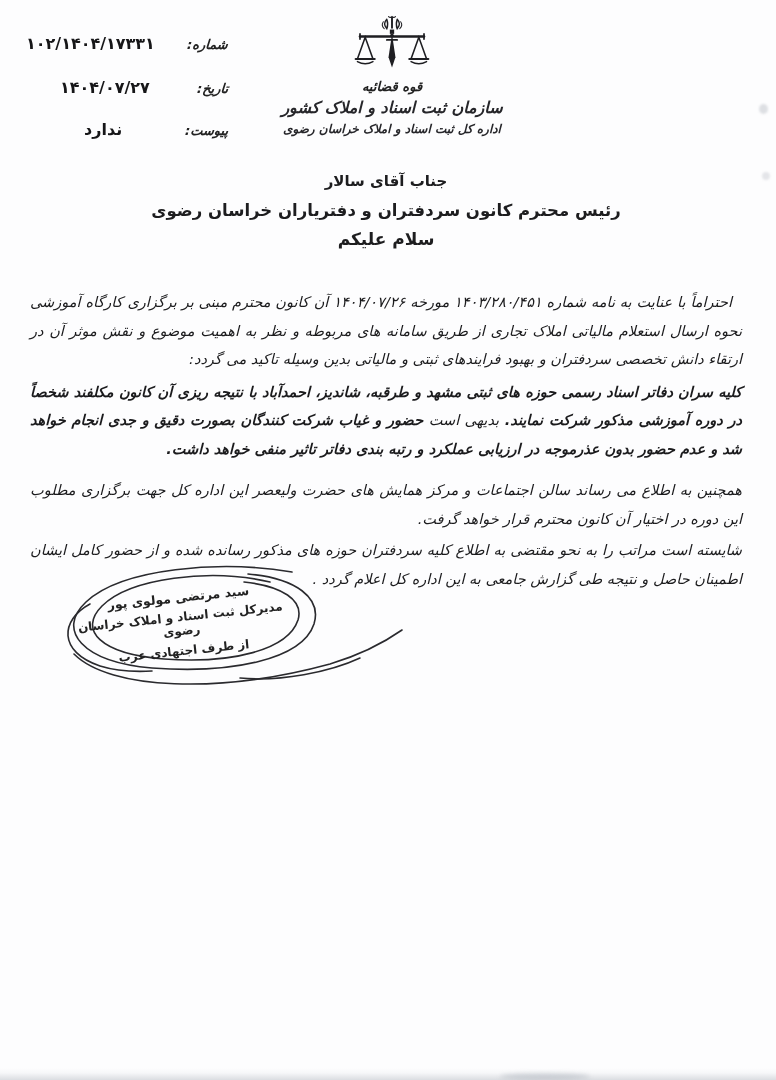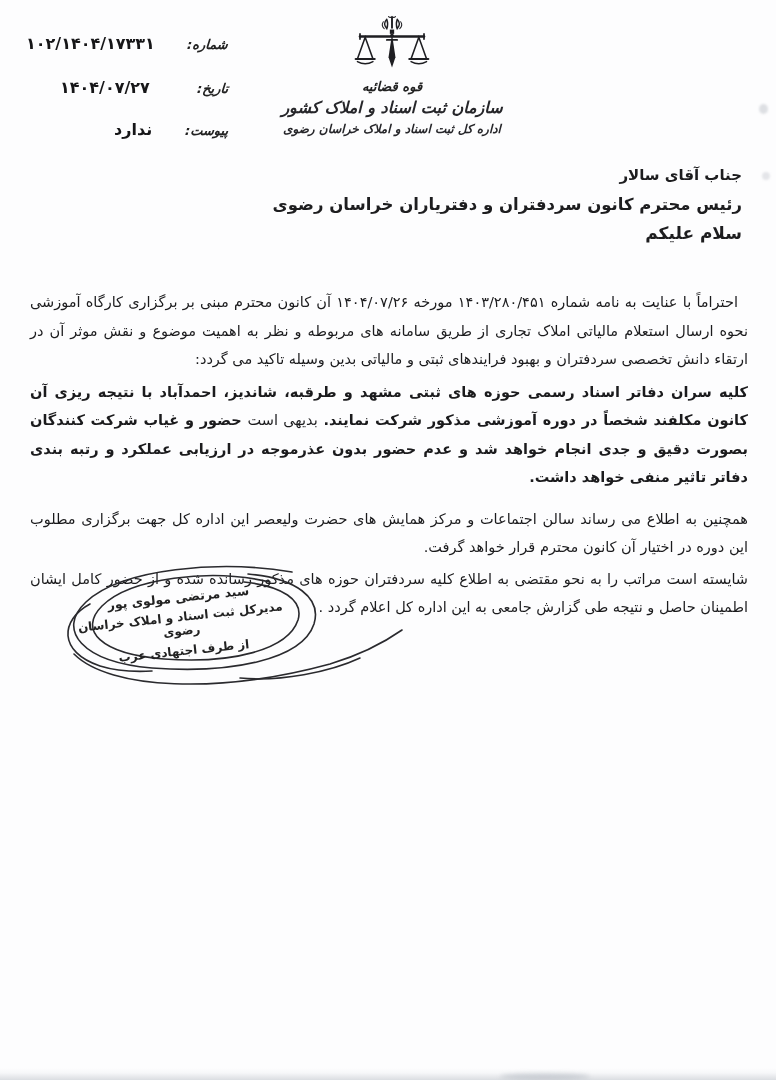--- a/index.html
+++ b/index.html
@@ -14,35 +14,35 @@
   }
   
   .meta-block{position:absolute;left:26px;top:30px;width:202px;}
   .meta-row{position:absolute;left:0;width:202px;display:flex;justify-content:space-between;align-items:baseline;direction:rtl;}
   .meta-row .label{font-size:13px;font-weight:bold;font-style:italic;color:#222;transform:skewX(-4deg);}
   .meta-row .value{font-size:16px;font-weight:bold;letter-spacing:2px;color:#161618;white-space:nowrap;}
   .row-number{top:4px;}
   .row-date{top:48px;}
   .row-attachment{top:90px;}
   .row-date .value{margin-left:34px;}
-  .row-attachment .value{margin-left:88px;letter-spacing:1px;}
+  .row-attachment .value{margin-left:58px;letter-spacing:1px;}
   
   .letterhead{position:absolute;left:260px;top:14px;width:264px;text-align:center;}
   .emblem{display:block;margin:0 auto;}
   .lh-line1{font-size:13px;font-weight:bold;font-style:italic;margin-top:1px;color:#222;text-align:center;}
   .lh-line2{font-size:16px;font-weight:bold;font-style:italic;margin-top:4px;color:#26262a;}
   .lh-line3{font-size:12px;font-weight:bold;font-style:italic;margin-top:5px;color:#26262a;}
   
-  .addressee{position:absolute;right:34px;top:166px;left:30px;text-align:right;}
+  .addressee{position:absolute;right:34px;top:172px;left:30px;text-align:center;}
   .addr-name{font-size:15px;font-weight:bold;}
   .addr-title{font-size:16.5px;font-weight:bold;margin-top:11px;}
   .addr-blessing{font-size:12.5px;color:#2e2e32;margin-top:11px;}
   .addr-greeting{font-size:17px;font-weight:bold;margin-top:9px;}
   
-  .body-text{position:absolute;right:28px;left:30px;top:288px;text-align:justify;}
+  .body-text{position:absolute;right:34px;left:30px;top:288px;text-align:justify;font-style:italic;}
   .body-text p{margin:0;font-size:14.5px;line-height:28.5px;color:#1b1b1d;}
   .p1{text-indent:10px;}
   .p2{margin-top:4px !important;font-weight:bold;}
   .p2 .regular{font-weight:normal;}
   .p3{margin-top:13px !important;}
   .p4{margin-top:3px !important;}
   
   .signature{position:absolute;left:30px;top:558px;width:400px;height:160px;}
   .sig-scribble{position:absolute;left:0;top:0;}
   .sig-text{position:absolute;left:32px;top:32px;width:238px;text-align:center;transform:rotate(-6deg);}

